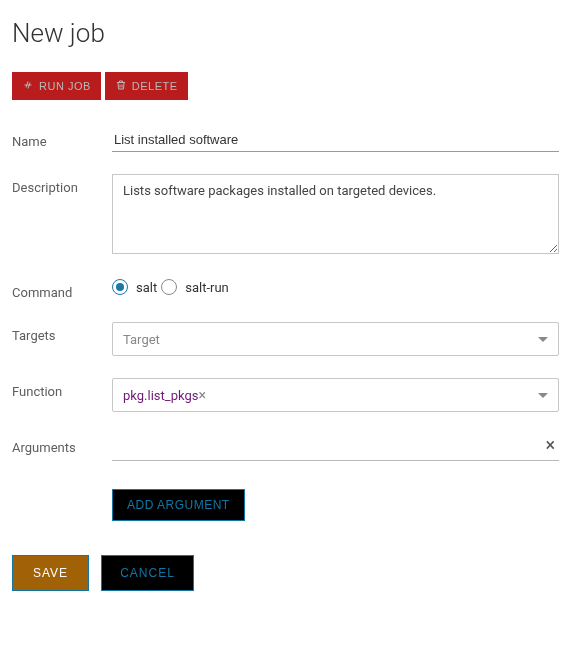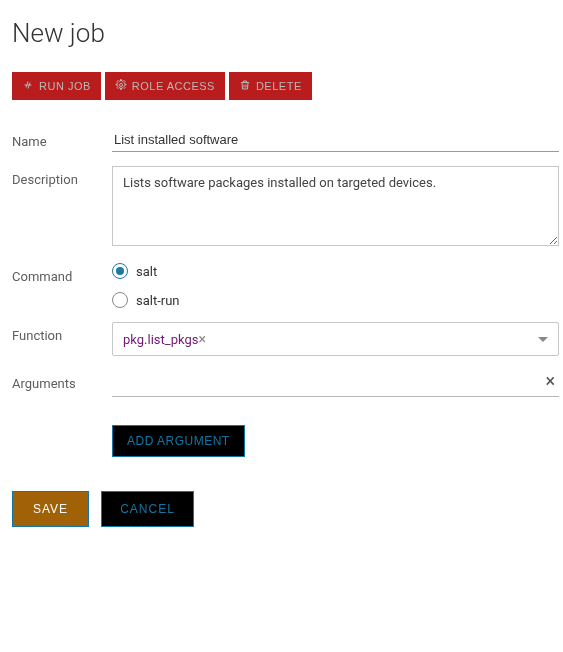--- a/index.html
+++ b/index.html
@@ -34,21 +34,21 @@
     padding: 7px 10px;
     border: none;
     cursor: default;
   }
   .tb-btn svg { width: 12px; height: 12px; }
   .tb-btn svg * { stroke: #b8b8b8; fill: none; stroke-width: 2; }
 
   .field-row {
     display: flex;
     align-items: flex-start;
-    margin-bottom: 14px;
+    margin-bottom: 22px;
   }
   .field-row .label {
     width: 100px;
     font-size: 13px;
     color: #5c5e60;
     padding-top: 6px;
   }
   .field-row .control { flex: 1; }
 
   .underline-input {
@@ -67,21 +67,21 @@
     height: 80px;
     border: 1px solid #c7c7c7;
     padding: 8px 10px;
     font-size: 13px;
     font-family: inherit;
     color: #444;
     resize: both;
     outline: none;
   }
 
-  .radio-group { display: flex; flex-direction: column; gap: 13px; }
+  .radio-group { display: flex; flex-direction: row; gap: 4px; }
   .radio-opt { display: flex; align-items: center; gap: 8px; cursor: pointer; }
   .radio-dot {
     width: 16px; height: 16px;
     border: 1.5px solid #888;
     border-radius: 50%;
     position: relative;
     flex-shrink: 0;
   }
   .radio-opt.selected .radio-dot { border-color: #1b79a8; }
   .radio-opt.selected .radio-dot::after {
@@ -183,29 +183,20 @@
       <span>
         <svg viewBox="0 0 24 24">
             <path d="M8 17l4-12M16 7l-4 12M5 12h14"></path>
           </svg>
       </span>
       <span>RUN JOB</span>
     </button>
     <button class="tb-btn">
       <span>
         <svg viewBox="0 0 24 24">
-            <circle cx="12" cy="12" r="3"></circle>
-            <path d="M19 12a7 7 0 0 1-1 3l2 2-2 2-2-2a7 7 0 0 1-3 1v3h-2v-3a7 7 0 0 1-3-1l-2 2-2-2 2-2a7 7 0 0 1-1-3H2v-2h3a7 7 0 0 1 1-3L4 5l2-2 2 2a7 7 0 0 1 3-1V1h2v3a7 7 0 0 1 3 1l2-2 2 2-2 2a7 7 0 0 1 1 3h3v2z"></path>
-          </svg>
-      </span>
-      <span>ROLE ACCESS</span>
-    </button>
-    <button class="tb-btn">
-      <span>
-        <svg viewBox="0 0 24 24">
             <path d="M4 7h16M9 7V4h6v3M6 7l1 13h10l1-13M10 11v6M14 11v6"></path>
           </svg>
       </span>
       <span>DELETE</span>
     </button>
   </div>
 
   <div class="field-row">
     <div class="label">Name</div>
     <div class="control">
@@ -229,20 +220,29 @@
           <span>salt</span>
         </div>
         <div class="radio-opt">
           <div class="radio-dot"></div>
           <span>salt-run</span>
         </div>
       </div>
     </div>
   </div>
 
+  <div class="field-row">
+    <div class="label">Targets</div>
+    <div class="control">
+      <div class="select-box">
+        <span>Target</span>
+        <span class="caret"></span>
+      </div>
+    </div>
+  </div>
 
   <div class="field-row">
     <div class="label">Function</div>
     <div class="control">
       <div class="select-box">
         <span class="val">pkg.list_pkgs</span>
         <span class="clear-x">×</span>
         <span class="caret"></span>
       </div>
     </div>

